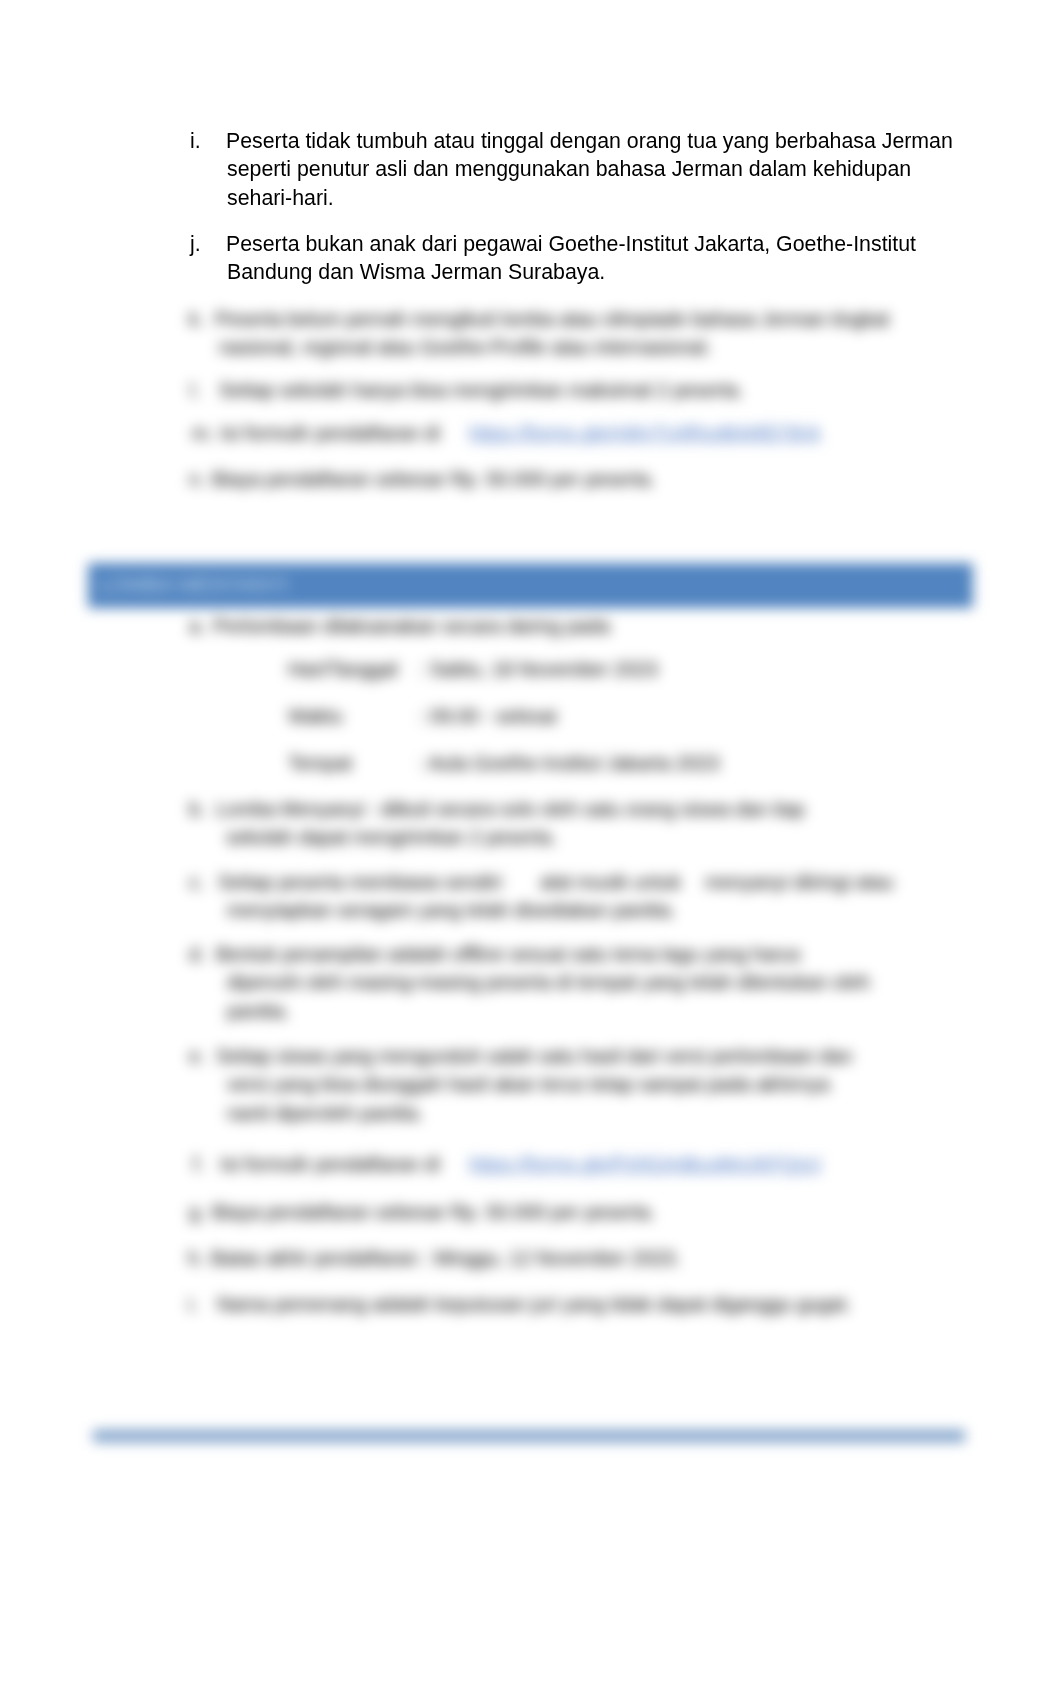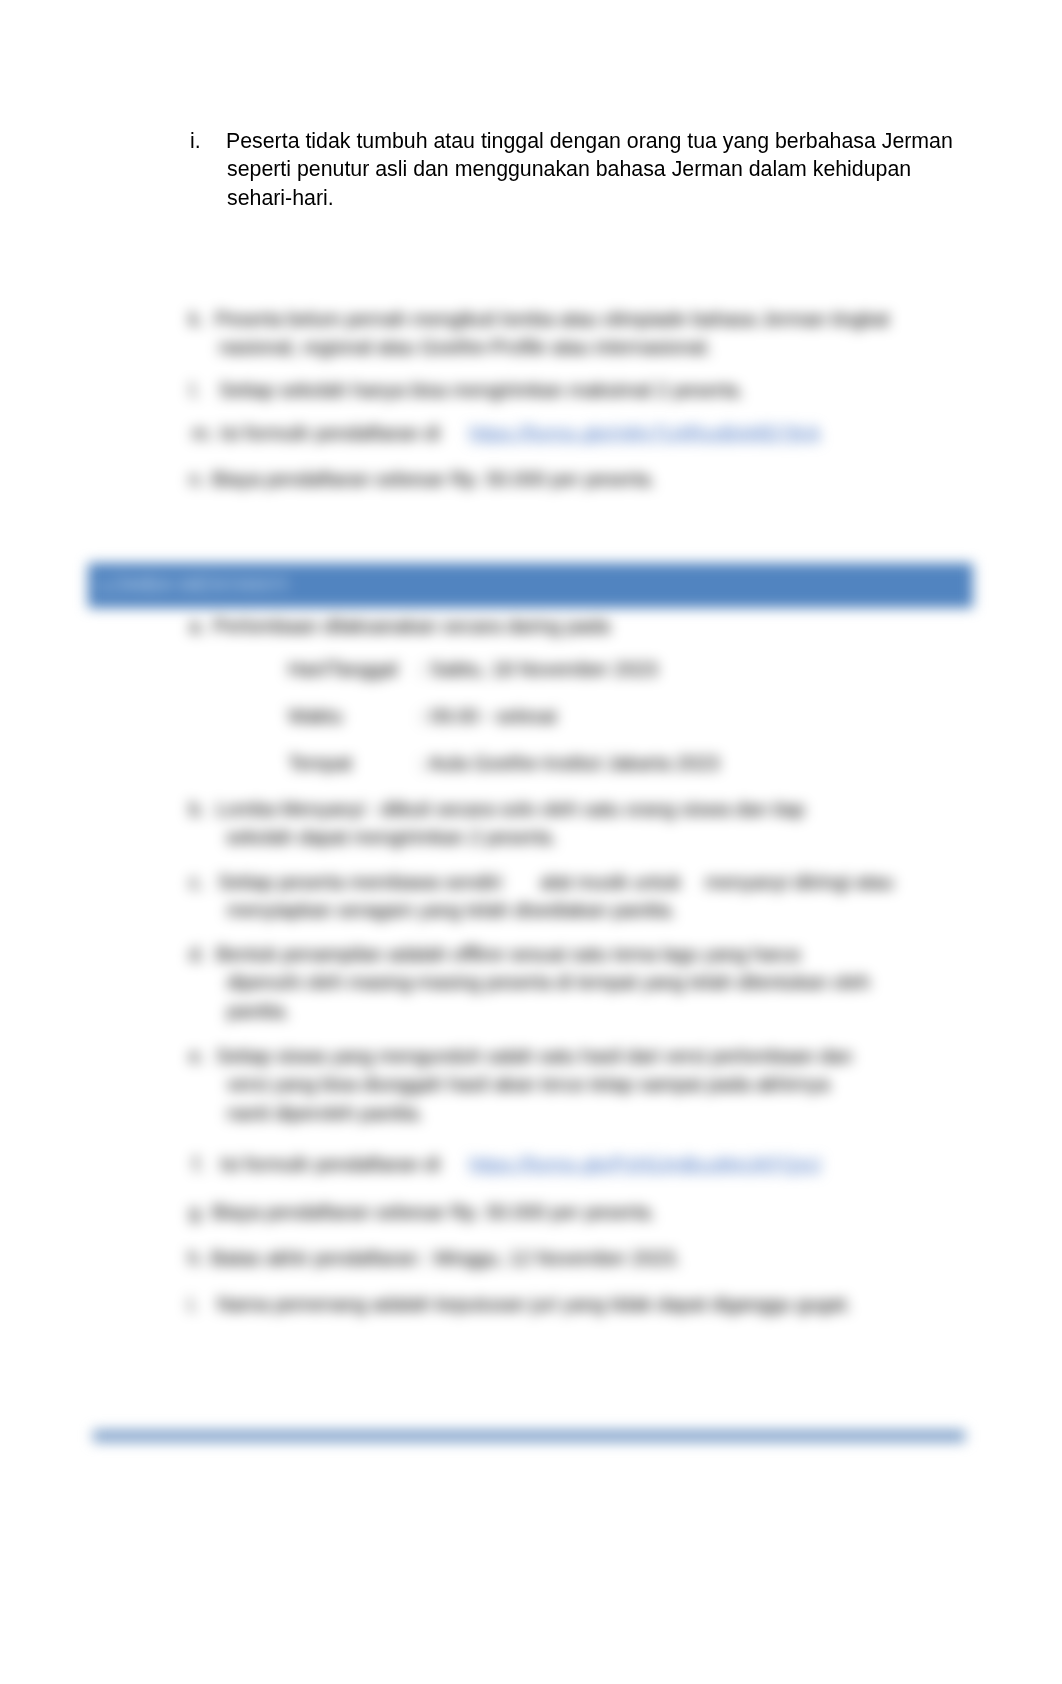--- a/index.html
+++ b/index.html
@@ -31,20 +31,23 @@
   .link{color:#4a77c4;text-decoration:underline;}
   .tab{display:inline-block;text-indent:0;}
 </style>
 </head>
 <body>
 
 <div class="page">
 
   <div class="li" style="left:227px;top:127px;width:731px;text-indent:-37px;">
     <span class="marker" style="width:36px">i.</span><span>Peserta tidak tumbuh atau tinggal dengan orang tua yang berbahasa Jerman seperti penutur asli dan menggunakan bahasa Jerman dalam kehidupan sehari-hari.</span>
+  </div>
+  <div class="li" style="left:227px;top:230px;width:731px;text-indent:-37px;">
+    <span class="marker" style="width:36px">j.</span><span>Peserta bukan anak dari pegawai Goethe-Institut Jakarta, Goethe-Institut Bandung dan Wisma Jerman Surabaya.</span>
   </div>
 
   <div class="li sm blurred" style="left:219px;top:305px;width:671px;text-indent:-30px;">
     <span class="marker" style="width:26px">k.</span><span>Peserta belum pernah mengikuti lomba atau olimpiade bahasa Jerman tingkat nasional, regional atau Goethe-Profile atau internasional.</span>
   </div>
   <div class="li sm blurred" style="left:222px;top:376px;width:522px;text-indent:-32px;">
     <span class="marker" style="width:29px">l.</span><span>Setiap sekolah hanya bisa mengirimkan maksimal 2 peserta.</span>
   </div>
   <div class="li sm blurred" style="left:222px;top:419px;width:620px;text-indent:-30px;white-space:nowrap;">
     <span class="marker" style="width:28px">m.</span><span>Isi formulir pendaftaran di</span><span style="display:inline-block;width:29px"></span><span class="link">https://forms.gle/nWv7U4RceB4AfD7jKA</span>

